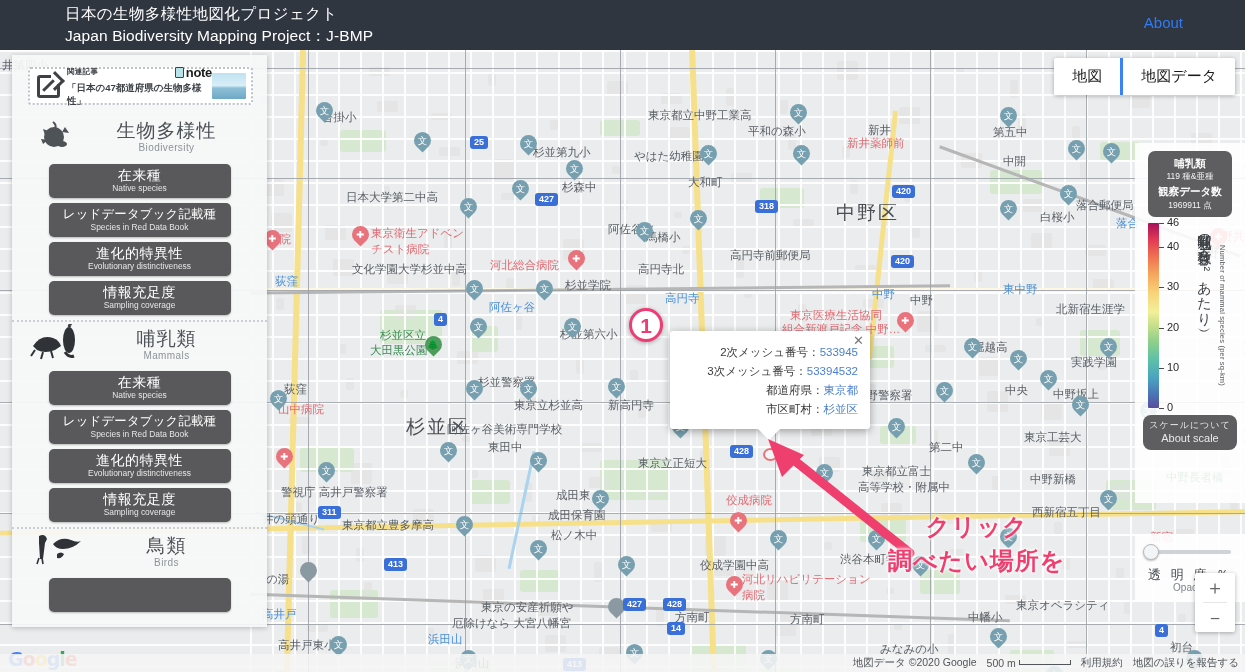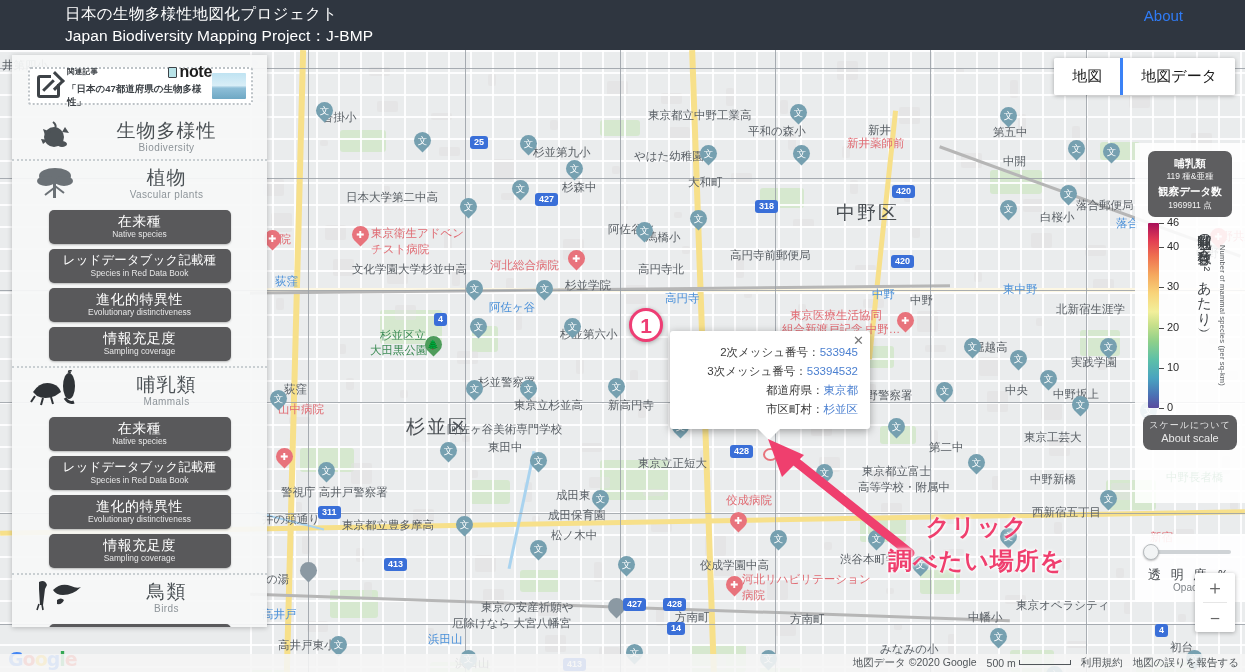--- a/index.html
+++ b/index.html
@@ -13,21 +13,21 @@
 
   
   #header {
     position: absolute; top: 0; left: 0; width: 1245px; height: 50px;
     background: #2f3640; z-index: 60;
   }
   #header .titles { position: absolute; left: 65px; top: 3px; color: #ffffff; }
   #header .title-jp { font-size: 15.5px; letter-spacing: .4px; line-height: 22px; }
   #header .title-en { font-size: 15.5px; letter-spacing: .1px; line-height: 22px; }
   #about-link {
-    position: absolute; right: 62px; top: 7px;
+    position: absolute; right: 62px; top: 14px;
     color: #2f7bf5; font-size: 15px; text-decoration: none; cursor: pointer;
   }
 
   
   #map {
     position: absolute; top: 50px; left: 0; width: 1245px; height: 622px;
     background: #e9eaea; overflow: hidden;
   }
   .map-bg { position: absolute; inset: 0; }
   .mesh-line { position: absolute; background: #9aa0a6; opacity: .85; }
@@ -104,21 +104,21 @@
   }
   .extlink-icon .cut { position: absolute; top: -2px; right: -2px; width: 13px; height: 13px; background: #fff; }
   #note-banner .txt { flex: 1; padding-left: 5px; }
   .banner-kicker { font-size: 7.5px; color: #3d4247; font-weight: bold; letter-spacing: .3px; }
   .banner-title { font-size: 9.5px; color: #3d4247; font-weight: bold; margin-top: 2px; }
   .note-logo { display: flex; align-items: center; gap: 2px; }
   .note-logo .pg {
     width: 9px; height: 11px; border: 1.6px solid #3d4247; border-radius: 1px;
     background: #b8e3e8;
   }
-  .note-logo .wd { font-size: 16px; font-weight: bold; color: #1d1d1d; letter-spacing: -.3px; }
+  .note-logo .wd { font-size: 13px; font-weight: bold; color: #1d1d1d; letter-spacing: -.3px; }
   .banner-thumb {
     width: 34px; height: 26px; flex: 0 0 34px; border-radius: 1px;
     background: linear-gradient(#bfe3f2 0%, #d9eef7 48%, #8fbfd8 58%, #6ea8c4 100%);
   }
 
   .cat-row { display: flex; align-items: center; height: 46px; padding: 0 8px 0 14px; }
   .cat-row.dash-top { border-top: 2px dotted #c9cfd2; }
   .cat-icon { width: 58px; flex: 0 0 58px; text-align: center; }
   .cat-names { flex: 1; text-align: center; padding-right: 10px; }
   .cat-jp { font-size: 19px; color: #4c5256; letter-spacing: 1px; line-height: 22px; }
@@ -1054,33 +1054,20 @@
               <path d="M30 10 L34 16 L27 15 Z" fill="#4d5357"></path>
               <path d="M6 22 L13 23 L8 27 Z" fill="#4d5357"></path>
               <ellipse cx="27" cy="27" rx="5" ry="3" fill="#4d5357"></ellipse>
               <path d="M18 5 q4 3 2 7" stroke="#4d5357" stroke-width="2" fill="none"></path>
             </svg></div>
       <div class="cat-names">
         <div class="cat-jp">生物多様性</div>
         <div class="cat-en">Biodiversity</div>
       </div>
         </div>
-        <div class="cat-row dash-top">
-      <div class="cat-icon"><svg width="44" height="38" viewBox="0 0 44 38">
-              <ellipse cx="22" cy="14" rx="16" ry="8" fill="#6b7176"></ellipse>
-              <ellipse cx="13" cy="19" rx="9" ry="5" fill="#6b7176"></ellipse>
-              <ellipse cx="31" cy="19" rx="9" ry="5" fill="#6b7176"></ellipse>
-              <rect x="20" y="16" width="3" height="20" fill="#6b7176"></rect>
-              <path d="M21 26 L12 33 M22 24 L31 31" stroke="#6b7176" stroke-width="2"></path>
-            </svg></div>
-      <div class="cat-names">
-        <div class="cat-jp">植物</div>
-        <div class="cat-en">Vascular plants</div>
-      </div>
-        </div>
         <div class="layer-btn">
         <div class="jp ">在来種</div>
         <div class="en">Native species</div>
       </div>
         <div class="layer-btn">
         <div class="jp wide">レッドデータブック記載種</div>
         <div class="en">Species in Red Data Book</div>
       </div>
         <div class="layer-btn">
         <div class="jp ">進化的特異性</div>

